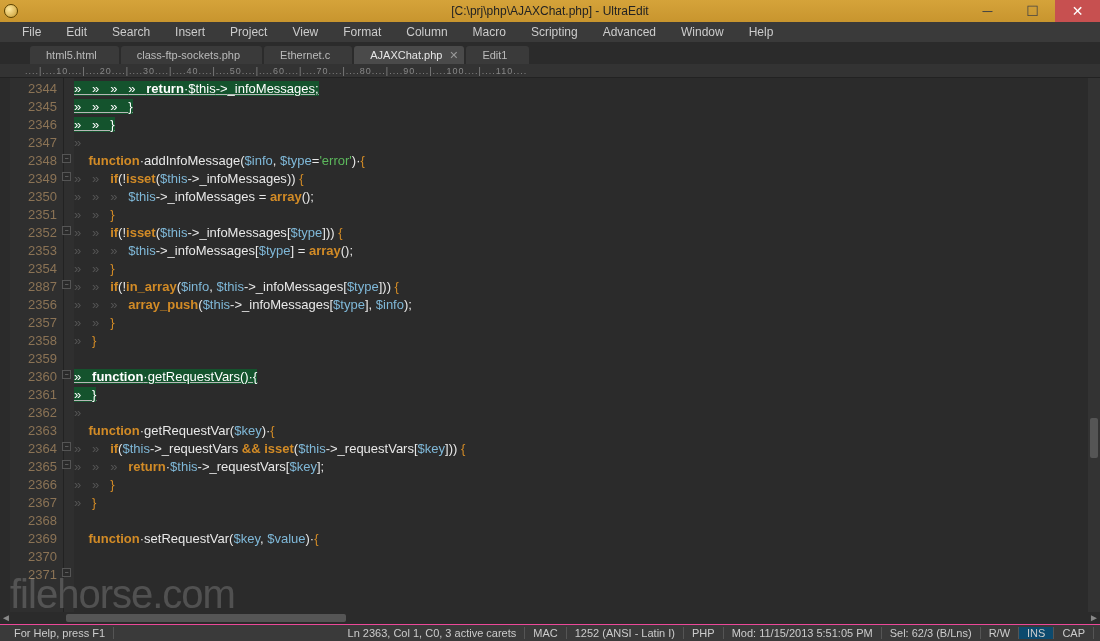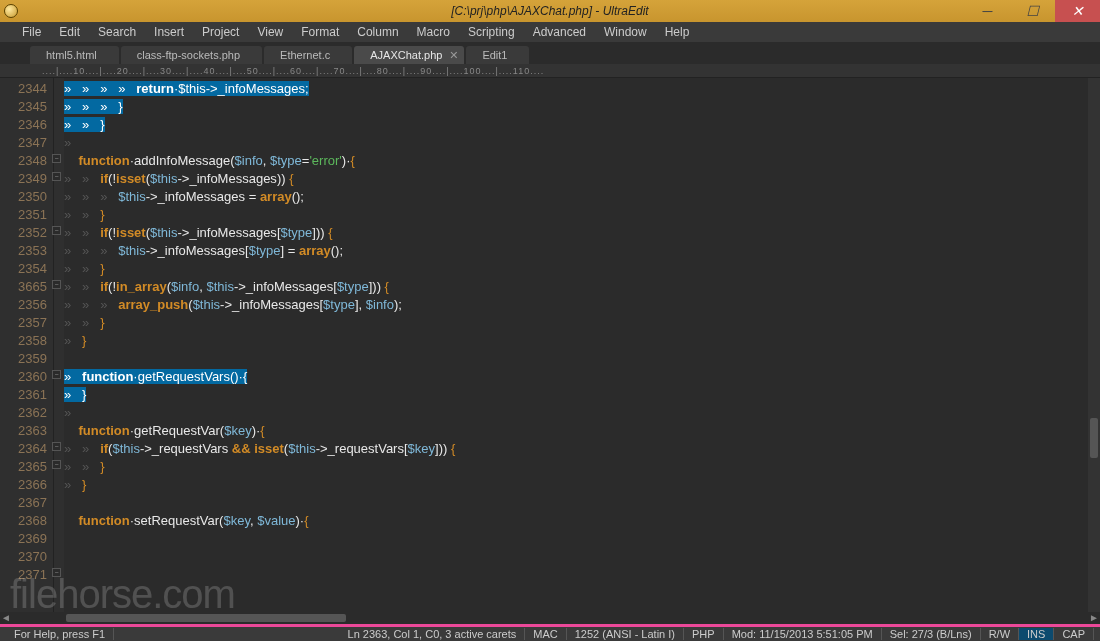--- a/index.html
+++ b/index.html
@@ -1,44 +1,44 @@
 <!DOCTYPE html>
 <html><head>
 <meta charset="utf-8">
 <style>
 * { margin:0; padding:0; box-sizing:border-box; font-family:"Segoe UI",Tahoma,sans-serif; }
 body { background:#2b2b2b; width:1100px; height:641px; overflow:hidden; position:relative; }
-.titlebar { height:22px; background:linear-gradient(#d5a33a,#c8952e); display:flex; align-items:center; justify-content:center; position:relative; font-size:12px; color:#222;font-style:italic; }
+.titlebar { height:22px; background:linear-gradient(#d5a33a,#c8952e); display:flex; align-items:center; justify-content:center; position:relative; font-size:12px; color:#222; }
 .titlebar .left { position:absolute; left:4px; display:flex; align-items:center; gap:4px;}
 .titlebar .right { position:absolute; right:0; display:flex;}
 .tb-btn { width:45px; height:22px; display:flex; align-items:center; justify-content:center; color:#444; font-size:14px;}
 .tb-btn.close{ background:#c75050; color:#fff;}
 .bullet{width:14px;height:14px;border-radius:50%;background:radial-gradient(circle at 35% 35%,#ffe9a0,#c79a2f);border:1px solid #5a4200;}
-.menubar { height:20px; background:#3a3a3a; display:flex; align-items:center; padding-left:14px; gap:2px; font-size:12px; color:#ccc;}
+.menubar { height:20px; background:#3a3a3a; display:flex; align-items:center; padding-left:14px; gap:9px; font-size:12px; color:#ccc;}
 .menubar span{ padding:2px 8px; }
 .tabbar { height:22px; background:#2b2b2b; display:flex; align-items:flex-end; padding-left:30px; gap:2px; position:relative;}
 .tab { background:#3a3a3a; color:#bbb; font-size:11px; padding:3px 22px 3px 16px; border-top-left-radius:3px; border-top-right-radius:3px; position:relative;}
 .tab.active{ background:#4a4a4a; color:#e6e6e6;}
 .tab .x{ position:absolute; right:6px; top:3px; font-size:11px; color:#999;}
-.ruler { height:14px; background:#333; border-bottom:1px solid #222; color:#888; font-size:9px; padding-left:42px; display:flex; align-items:center; overflow:hidden; letter-spacing:1px; position:relative;}
-.editor { position:relative; height:540px; background:#2b2b2b; display:flex; }
+.ruler { height:14px; background:#333; border-bottom:1px solid #222; color:#888; font-size:9px; padding-left:25px; display:flex; align-items:center; overflow:hidden; letter-spacing:1px; position:relative;}
+.editor { position:relative; height:540px; background:#2b2b2b; display:flex;margin-left:10px; }
 .gutter { width:54px; background:#2f2f2f; color:#8b7355; font-family:Consolas,monospace; font-size:13px; text-align:right; padding-right:6px; line-height:18px; padding-top:2px; border-right:1px solid #222;}
 .fold { width:10px; background:#2f2f2f; position:relative;}
 .code { flex:1; font-family:Consolas,monospace; font-size:13px; line-height:18px; padding-top:2px; position:relative; overflow:hidden;}
 .line { height:18px; white-space:pre; color:#b8b8b8;}
-.sel { background:#0369a1;}
+.sel { background:#14532d;text-decoration:underline;}
 .kw { color:#d28b26; font-weight:bold;}
 .fn { color:#e8e8e8;}
 .var{ color:#7fb8d8;}
 .op { color:#e8e8e8;}
 .br { color:#d28b26;}
 .str{ color:#5cb85c;}
 .tab-ch{color:#555;}
 .sel .kw,.sel .fn,.sel .var,.sel .op,.sel .br,.sel .tab-ch{color:#fff;}
-.statusbar{position:absolute;bottom:0;left:0;right:0;height:17px;background:#3a3a3a;color:#ccc;font-size:11px;display:flex;align-items:center;padding:0 6px;border-top:3px solid #ec4899;}
+.statusbar{position:absolute;bottom:0;left:0;right:0;height:17px;background:#3a3a3a;color:#ccc;font-size:11px;display:flex;align-items:center;padding:0 6px;border-top:1px solid #ec4899;}
 .statusbar .seg{padding:0 8px;border-right:1px solid #555;}
 .statusbar .grow{flex:1;}
 .hscroll{position:absolute;bottom:17px;left:0;right:0;height:12px;background:#2b2b2b;display:flex;align-items:center;}
 .hscroll .thumb{height:8px;background:#555;border-radius:2px;margin-left:54px;width:280px;}
 .hscroll .arrow{width:12px;height:12px;color:#888;text-align:center;font-size:10px;}
 .vscroll{position:absolute;right:0;top:78px;width:12px;bottom:29px;background:#333;}
 .vscroll .vthumb{width:8px;height:40px;background:#555;margin:2px auto;border-radius:2px;margin-top:340px;}
 .foldmark{position:absolute;left:-2px;width:9px;height:9px;border:1px solid #555;background:#2b2b2b;font-size:7px;line-height:7px;text-align:center;color:#888;}
 .watermark{position:absolute;left:10px;bottom:24px;font-size:40px;font-family:Arial;color:rgba(255,255,255,0.18);font-weight:300;letter-spacing:-1px;}
 </style>
@@ -91,21 +91,21 @@
       <div>2345</div>
       <div>2346</div>
       <div>2347</div>
       <div>2348</div>
       <div>2349</div>
       <div>2350</div>
       <div>2351</div>
       <div>2352</div>
       <div>2353</div>
       <div>2354</div>
-      <div>3665</div>
+      <div>2887</div>
       <div>2356</div>
       <div>2357</div>
       <div>2358</div>
       <div>2359</div>
       <div>2360</div>
       <div>2361</div>
       <div>2362</div>
       <div>2363</div>
       <div>2364</div>
       <div>2365</div>
@@ -177,20 +177,21 @@
       <div class="line"><span class="tab-ch">»   »   </span><span class="kw">if</span><span class="op">(!</span><span class="kw">in_array</span><span class="op">(</span><span class="var">$info</span><span class="op">, </span><span class="var">$this</span><span class="op">-&gt;</span><span class="fn">_infoMessages</span><span class="op">[</span><span class="var">$type</span><span class="op">])) </span><span class="br">{</span></div>
       <div class="line"><span class="tab-ch">»   »   »   </span><span class="kw">array_push</span><span class="op">(</span><span class="var">$this</span><span class="op">-&gt;</span><span class="fn">_infoMessages</span><span class="op">[</span><span class="var">$type</span><span class="op">], </span><span class="var">$info</span><span class="op">);</span></div>
       <div class="line"><span class="tab-ch">»   »   </span><span class="br">}</span></div>
       <div class="line"><span class="tab-ch">»   </span><span class="br">}</span></div>
       <div class="line"><span class="ws"> </span></div>
       <div class="line"><span class="sel"><span class="tab-ch">»   </span><span class="kw">function</span><span class="op">·</span><span class="fn">getRequestVars</span><span class="op">()·</span><span class="br">{</span></span></div>
       <div class="line"><span class="sel"><span class="tab-ch">»   </span><span class="br">}</span></span></div>
       <div class="line"><span class="tab-ch">»</span></div>
       <div class="line"><span class="ws">    </span><span class="kw">function</span><span class="op">·</span><span class="fn">getRequestVar</span><span class="op">(</span><span class="var">$key</span><span class="op">)·</span><span class="br">{</span></div>
       <div class="line"><span class="tab-ch">»   »   </span><span class="kw">if</span><span class="op">(</span><span class="var">$this</span><span class="op">-&gt;</span><span class="fn">_requestVars</span><span class="op"> </span><span class="kw">&amp;&amp;</span><span class="op"> </span><span class="kw">isset</span><span class="op">(</span><span class="var">$this</span><span class="op">-&gt;</span><span class="fn">_requestVars</span><span class="op">[</span><span class="var">$key</span><span class="op">])) </span><span class="br">{</span></div>
+      <div class="line"><span class="tab-ch">»   »   »   </span><span class="kw">return</span><span class="op">·</span><span class="var">$this</span><span class="op">-&gt;</span><span class="fn">_requestVars</span><span class="op">[</span><span class="var">$key</span><span class="op">];</span></div>
       <div class="line"><span class="tab-ch">»   »   </span><span class="br">}</span></div>
       <div class="line"><span class="tab-ch">»   </span><span class="br">}</span></div>
       <div class="line"><span class="ws"> </span></div>
       <div class="line"><span class="ws">    </span><span class="kw">function</span><span class="op">·</span><span class="fn">setRequestVar</span><span class="op">(</span><span class="var">$key</span><span class="op">, </span><span class="var">$value</span><span class="op">)·</span><span class="br">{</span></div>
     </div>
 </div>
 
 <div class="vscroll">
     <div class="vthumb"></div>
   </div>
@@ -203,19 +204,19 @@
 </div>
 
 <div class="statusbar">
   <span class="seg">For Help, press F1</span>
   <span class="grow"></span>
   <span class="seg">Ln 2363, Col 1, C0, 3 active carets</span>
   <span class="seg">MAC</span>
   <span class="seg">1252 (ANSI - Latin I)</span>
   <span class="seg">PHP</span>
   <span class="seg">Mod: 11/15/2013 5:51:05 PM</span>
-  <span class="seg">Sel: 27/3 (B/Lns)</span>
+  <span class="seg">Sel: 62/3 (B/Lns)</span>
   <span class="seg">R/W</span>
   <span class="seg" style="background:#0c4a6e">INS</span>
   <span class="seg">CAP</span>
 </div>
 
 <div class="watermark">filehorse.com</div>
 
 </body></html>

